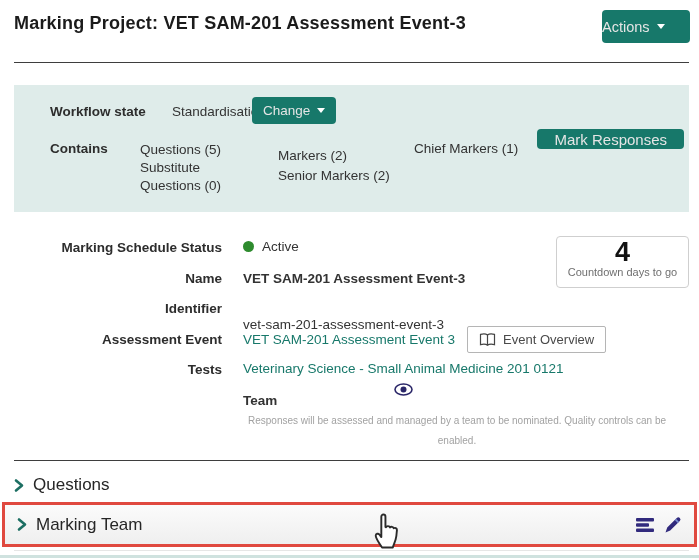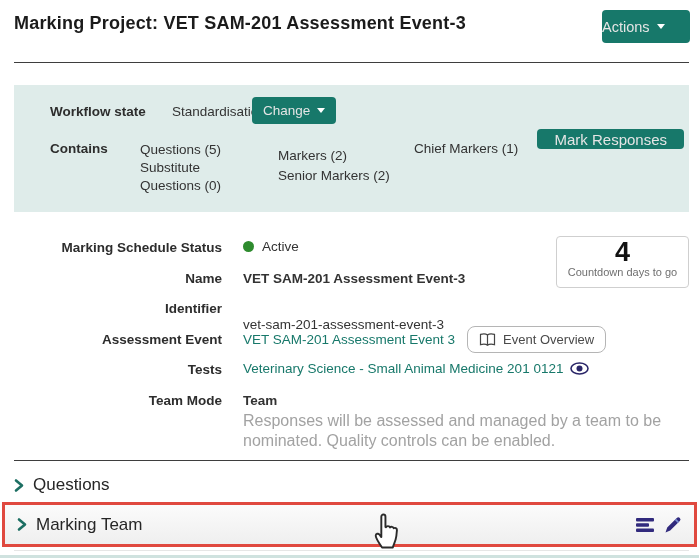--- a/index.html
+++ b/index.html
@@ -32,24 +32,24 @@
   .mark-responses-btn { right:5px; top:44px; height:20px; padding:0 17px; font-size:15px; }
 
   
   .det-label { left:14px; width:208px; text-align:right; font-weight:bold; font-size:13.5px; color:#2d2d2d; }
   .det-value { left:243px; font-size:13.5px; color:#333; }
   .link { color:#17786a; cursor:pointer; text-decoration:none; font-size:13.5px; }
   .row-flex { display:flex; align-items:center; gap:8px; }
   .status-dot { width:11px; height:11px; border-radius:50%; background:#2e8b2e; display:inline-block; }
   .overview-btn {
     display:flex; align-items:center; gap:7px; height:27px; padding:10px 11px;
-    background:#fff; border:1px solid #b5b5b5; border-radius:8px; color:#4a4a4a;
+    background:#fff; border:1px solid #b5b5b5; border-radius:2px; color:#4a4a4a;
     font-size:13px; cursor:pointer; font-family:"Liberation Sans", sans-serif;
   }
-  .desc { color:#a2a2a2; font-size:16px; line-height:20px; }
+  .desc { color:#a2a2a2; font-size:10px; line-height:20px;text-align:center; }
 
   .countdown {
     left:556px; top:236px; width:133px; height:52px; background:#fff;
     border:1px solid #cfcfcf; border-radius:4px; text-align:center;
   }
   .countdown .num { font-size:27px; font-weight:bold; color:#111; line-height:28px; margin-top:1px; }
   .countdown .cap { font-size:11px; color:#6f6f6f; }
 
   
   .section-hdr { display:flex; align-items:center; gap:9px; font-size:17px; color:#262626; cursor:pointer; }
@@ -118,29 +118,28 @@
     <a class="link">VET SAM-201 Assessment Event 3</a>
     <button class="overview-btn">
       <svg width="17" height="14" viewBox="0 0 17 14">
         <path d="M8.5 2 C7 .8 4.5 .6 1.5 1.4 L1.5 11.6 C4.5 10.8 7 11 8.5 12.2 C10 11 12.5 10.8 15.5 11.6 L15.5 1.4 C12.5 .6 10 .8 8.5 2 Z M8.5 2 L8.5 12.2" fill="none" stroke="#444" stroke-width="1.2"></path>
       </svg>
       <span>Event Overview</span>
     </button>
   </div>
 
   <span class="abs det-label" style="top:362px;">Tests</span>
-  <div class="abs det-value row-flex" style="top:361px; gap:7px;">
+  <div class="abs det-value row-flex" style="top:361px; gap:7px;flex-direction:column;">
     <a class="link">Veterinary Science - Small Animal Medicine 201 0121</a>
     <svg width="19" height="13" viewBox="0 0 19 13" style="cursor:pointer;">
       <ellipse cx="9.5" cy="6.5" rx="8.5" ry="5.5" fill="none" stroke="#2a2668" stroke-width="1.6"></ellipse>
       <circle cx="9.5" cy="6.5" r="3" fill="#2a2668"></circle>
     </svg>
   </div>
 
-  <span class="abs det-label" style="top:393px;">Team Mode</span>
   <span class="abs det-value" style="top:393px; font-weight:bold;">Team</span>
   <div class="abs desc" style="left:243px; top:411px; width:428px;">Responses will be assessed and managed by a team to be nominated. Quality controls can be enabled.</div>
 
   <div class="abs countdown">
     <div class="num">4</div>
     <div class="cap">Countdown days to go</div>
   </div>
 
   <div class="abs divider divider-2"></div>
 

